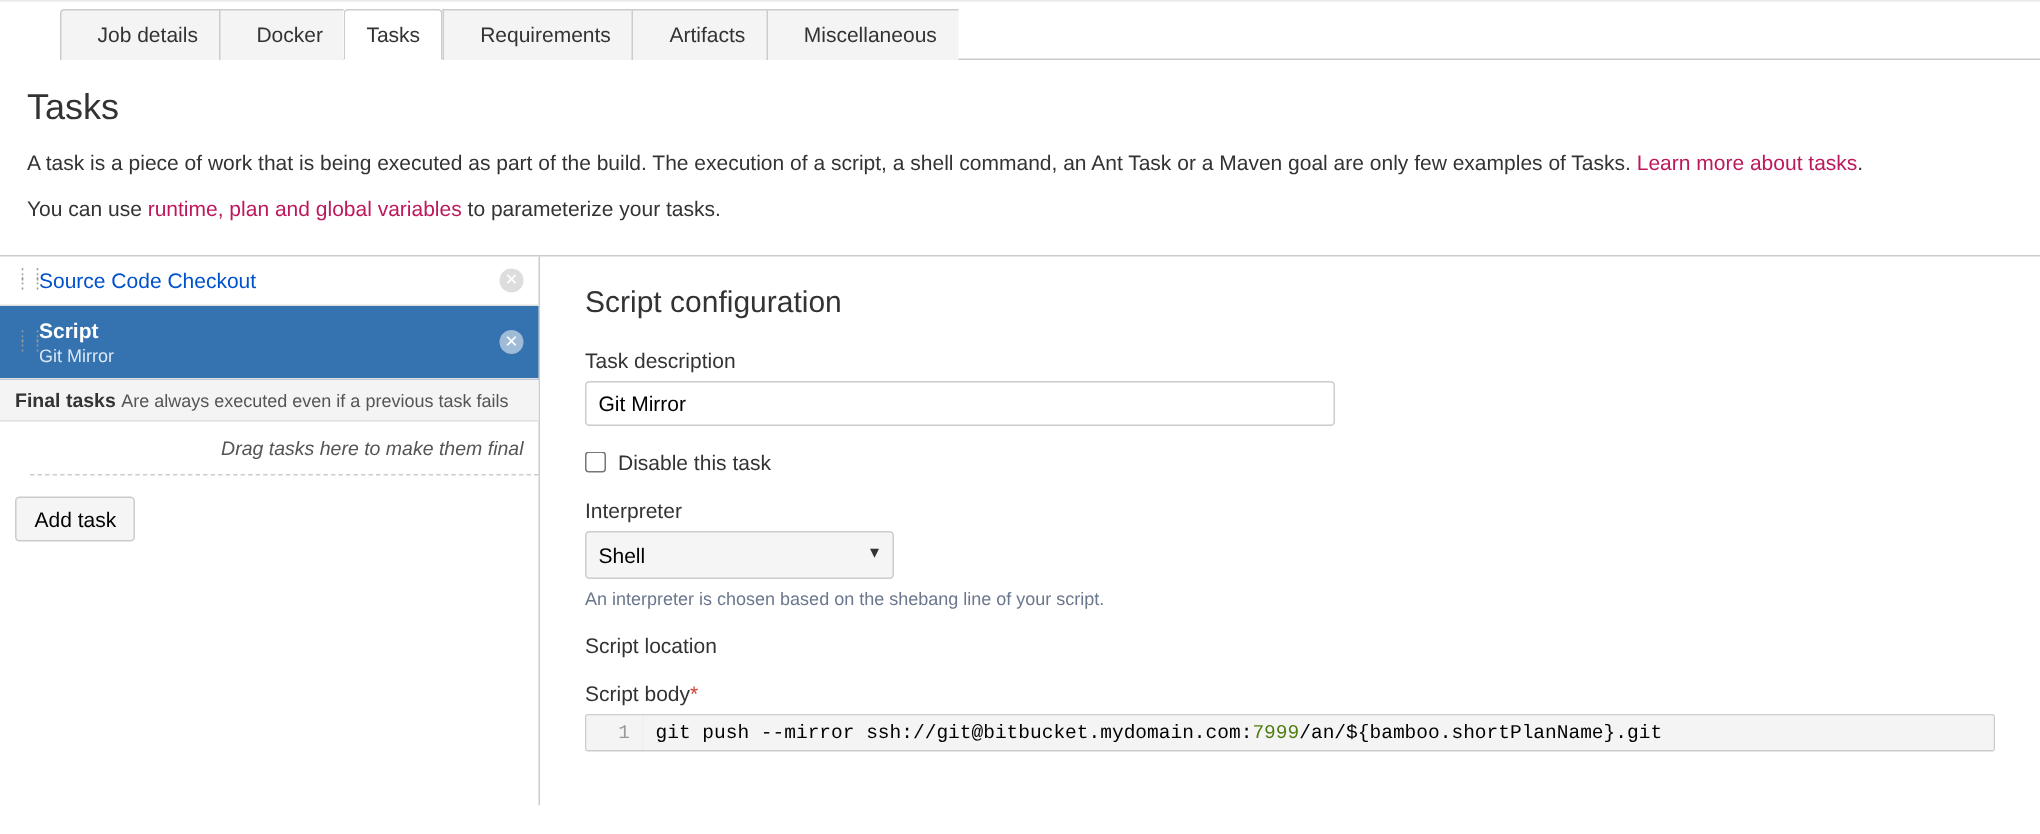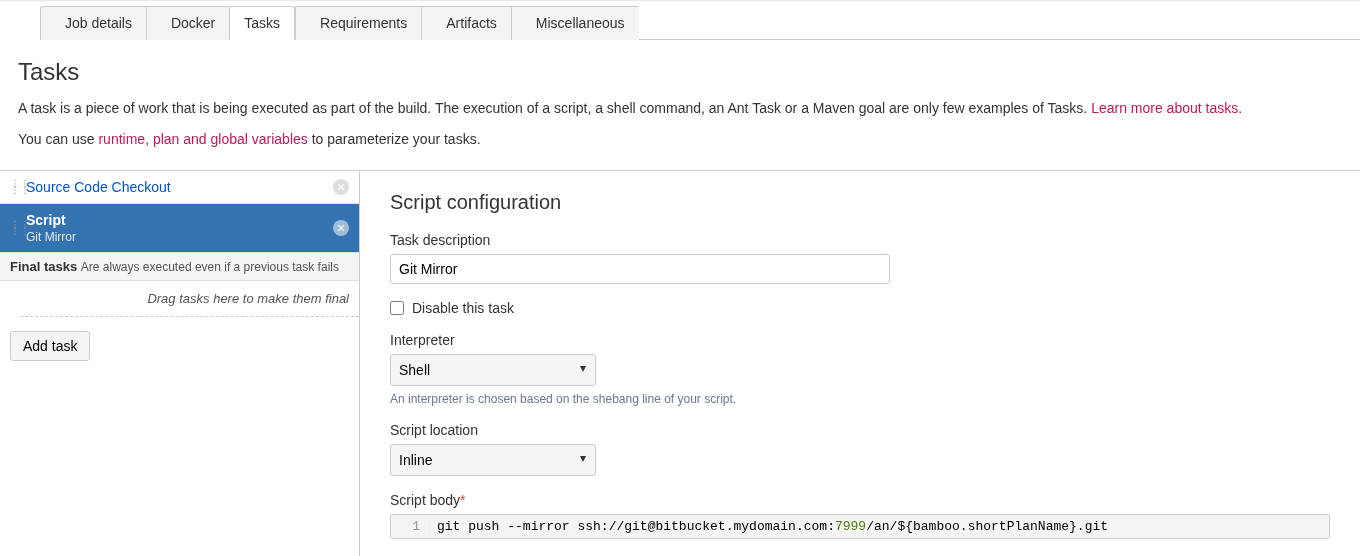--- a/index.html
+++ b/index.html
@@ -122,25 +122,20 @@
         <div class="select-wrap">
           <select>
             <option>Shell</option>
           </select>
         </div>
         <div class="hint">An interpreter is chosen based on the shebang line of your script.</div>
       </div>
 
       <div class="field">
         <label class="field-label">Script location</label>
-        <div class="select-wrap">
-          <select>
-            <option>Inline</option>
-          </select>
-        </div>
       </div>
 
       <div class="field">
         <label class="field-label">
           <span>Script body</span><span class="required">*</span>
         </label>
         <div class="code-editor">
           <div class="code-gutter">1</div>
           <div class="code-body"><span class="kw">git push </span><span class="punct">--</span><span class="kw">mirror ssh</span><span class="punct">://</span><span class="kw">git@bitbucket</span><span class="punct">.</span><span class="kw">mydomain</span><span class="punct">.</span><span class="kw">com</span><span class="punct">:</span><span class="num">7999</span><span class="punct">/</span><span class="kw">an</span><span class="punct">/</span><span class="kw">${bamboo</span><span class="punct">.</span><span class="kw">shortPlanName}</span><span class="punct">.</span><span class="kw">git</span></div>
         </div>

